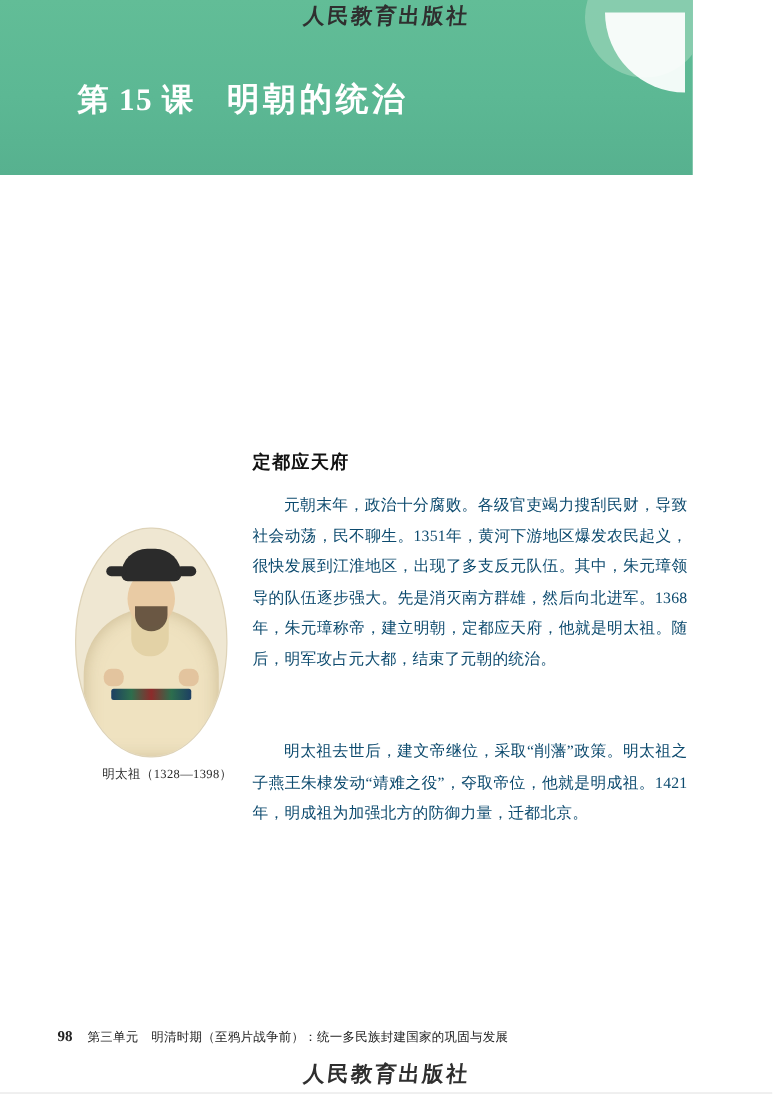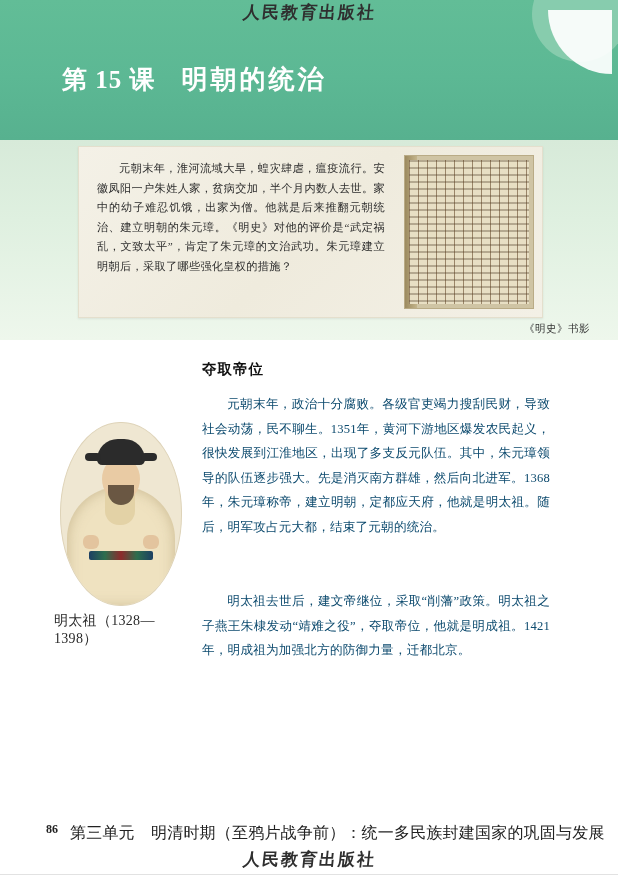--- a/index.html
+++ b/index.html
@@ -40,21 +40,21 @@
     color: #2f2f2f;
     font-weight: 700;
     transform: skewX(-6deg);
     margin-top: 1px;
   }
 
   
   .header-band {
     position: absolute;
     left: 0; top: 0;
-    width: 618px;
+    width: 554px;
     height: 140px;
     background: #5fba95;
     overflow: hidden;
   }
   .header-band .band-fade {
     position: absolute;
     left: 0; bottom: 0;
     width: 618px;
     height: 140px;
     background: linear-gradient(180deg, #62bd97 0%, #5cb894 55%, #57b18f 100%);
@@ -291,22 +291,22 @@
     background: #e3c49e;
     border-radius: 6px;
   }
   .portrait .hand-l { left: 22px; }
   .portrait .hand-r { left: 82px; }
   .portrait-caption {
     position: absolute;
     left: -6px;
     top: 190px;
     width: 132px;
-    text-align: left;
-    font-size: 14px;
+    text-align: right;
+    font-size: 10px;
     color: #2a2a2a;
     letter-spacing: 0.3px;
   }
 
   
   .footer {
     position: absolute;
     left: 0;
     top: 822px;
     width: 618px;
@@ -317,21 +317,21 @@
     left: 46px;
     top: 0;
     font-size: 12px;
     font-weight: 700;
     color: #222;
   }
   .footer-text {
     position: absolute;
     left: 70px;
     top: 1px;
-    font-size: 16px;
+    font-size: 10px;
     color: #222;
     letter-spacing: 0.2px;
   }
   .publisher-bottom {
     position: absolute;
     left: 0;
     top: 848px;
     width: 618px;
     text-align: center;
   }
@@ -364,34 +364,24 @@
 
   <div class="header-band">
     <div class="band-fade"></div>
     <div class="header-deco-circle"></div>
     <div class="header-deco-leaf"></div>
     <div class="lesson-title">
       <span class="lesson-no">第 15 课</span><span class="lesson-name">明朝的统治</span>
     </div>
   </div>
 
-  <div class="intro-wrap">
-    <div class="intro-card">
-      <div class="intro-text"><span class="indent"></span><span>元朝末年，淮河流域大旱，蝗灾肆虐，瘟疫流行。安徽凤阳一户朱姓人家，贫病交加，半个月内数人去世。家中的幼子难忍饥饿，出家为僧。他就是后来推翻元朝统治、建立明朝的朱元璋。《明史》对他的评价是“武定祸乱，文致太平”，肯定了朱元璋的文治武功。朱元璋建立明朝后，采取了哪些强化皇权的措施？</span></div>
-      <div class="ming-shi-img">
-        <div class="book-spine"></div>
-        <div class="book-inner"></div>
-      </div>
-    </div>
-    <div class="ming-shi-caption">《明史》书影</div>
-  </div>
 
   <div class="body-area">
 
-    <div class="section-heading">夺取帝位</div>
+    <div class="section-heading">定都应天府</div>
 
     <div class="para para-1"><span class="indent"></span><span>元朝末年，政治十分腐败。各级官吏竭力搜刮民财，导致社会动荡，民不聊生。1351年，黄河下游地区爆发农民起义，很快发展到江淮地区，出现了多支反元队伍。其中，朱元璋领导的队伍逐步强大。先是消灭南方群雄，然后向北进军。1368年，朱元璋称帝，建立明朝，定都应天府，他就是明太祖。随后，明军攻占元大都，结束了元朝的统治。</span></div>
 
     <div class="para para-2"><span class="indent"></span><span>明太祖去世后，建文帝继位，采取“削藩”政策。明太祖之子燕王朱棣发动“靖难之役”，夺取帝位，他就是明成祖。1421年，明成祖为加强北方的防御力量，迁都北京。</span></div>
 
     <div class="portrait-wrap">
       <div class="portrait">
         <div class="robe"></div>
         <div class="robe-collar"></div>
         <div class="face"></div>
@@ -401,21 +391,21 @@
         <div class="hat-wing-r"></div>
         <div class="belt"></div>
         <div class="hand-l"></div>
         <div class="hand-r"></div>
       </div>
       <div class="portrait-caption">明太祖（1328—1398）</div>
     </div>
   </div>
 
   <div class="footer">
-    <div class="footer-pageno">86</div>
+    <div class="footer-pageno">98</div>
     <div class="footer-text">第三单元　明清时期（至鸦片战争前）：统一多民族封建国家的巩固与发展</div>
   </div>
 
   <div class="publisher-bottom">
     <span class="pub-text">人民教育出版社</span>
   </div>
 
   <div class="edge-line"></div>
 </div>
 

